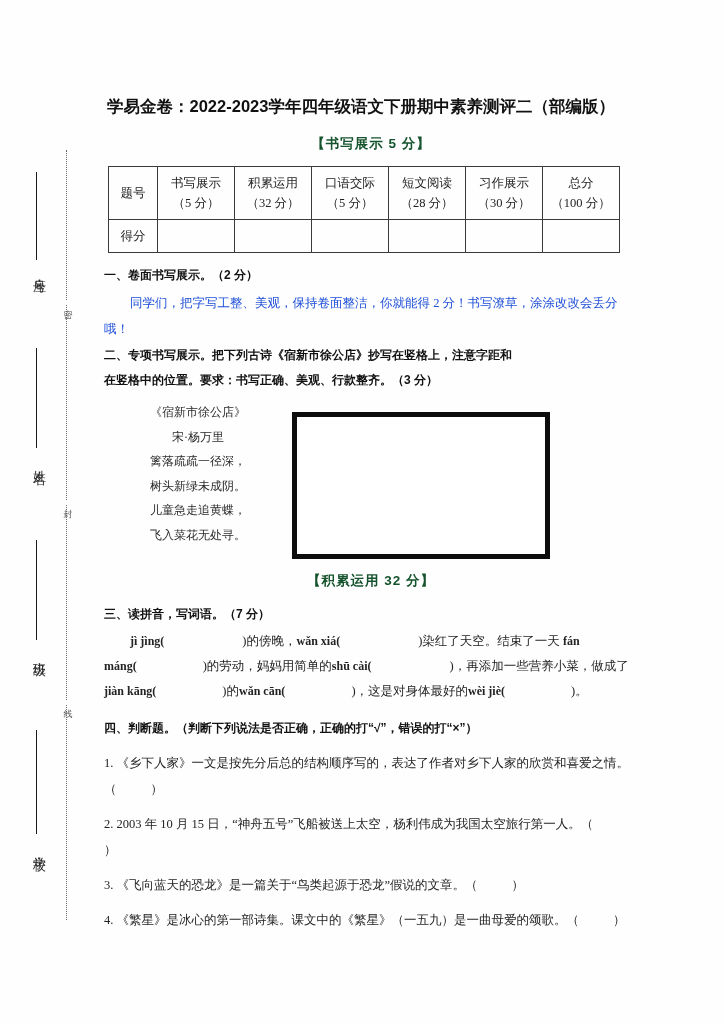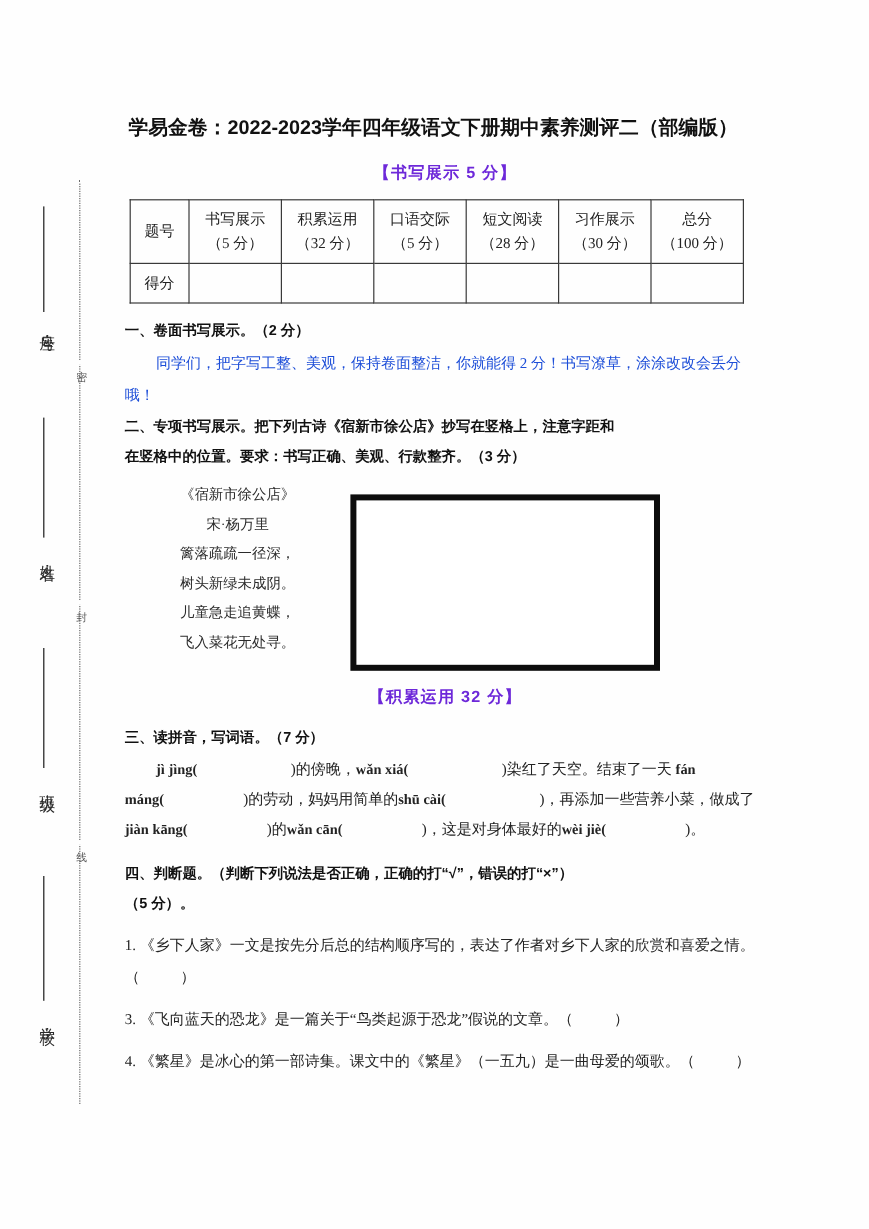--- a/index.html
+++ b/index.html
@@ -93,21 +93,21 @@
     white-space: nowrap;
     color: #111;
   }
 
   .part-head {
     font-family: "Liberation Sans", "DejaVu Sans", sans-serif;
     font-weight: bold;
     font-size: 13.5px;
     text-align: center;
     letter-spacing: 1px;
-    color: #6d28d9;
+    color: #14532d;
   }
   #part1-head { position: absolute; top: 135px; left: 0; width: 534px; }
   #part2-head { position: absolute; top: 572px; left: 0; width: 534px; }
 
   
   table.score-table {
     position: absolute;
     top: 166px;
     left: 4px;
     width: 505px;
@@ -306,22 +306,22 @@
       <div class="q-head">三、读拼音，写词语。（7 分）</div>
       <div class="pin-block">
         <div class="indent2"><span class="py">jì jìng(</span><span class="blank-m"></span><span>)的傍晚，</span><span class="py">wǎn xiá(</span><span class="blank-m"></span><span>)染红了天空。结束了一天</span> <span class="py">fán</span></div>
         <div><span class="py">máng(</span><span class="blank-s"></span><span>)的劳动，妈妈用简单的</span><span class="py">shū cài(</span><span class="blank-m"></span><span>)，再添加一些营养小菜，做成了</span></div>
         <div><span class="py">jiàn kāng(</span><span class="blank-s"></span><span>)的</span><span class="py">wǎn cān(</span><span class="blank-s"></span><span>)，这是对身体最好的</span><span class="py">wèi jiè(</span><span class="blank-s"></span><span>)。</span></div>
       </div>
     </div>
 
     <div id="sec4">
       <div class="q-head">四、判断题。（判断下列说法是否正确，正确的打“√”，错误的打“×”）</div>
-      <div class="q-head">（5 分）。</div>
       <div class="tf-list">
         <div class="tf-item"><span>1.</span> <span>《乡下人家》一文是按先分后总的结构顺序写的，表达了作者对乡下人家的欣赏和喜爱之情。（</span><span class="gap-s"></span><span>）</span></div>
+        <div class="tf-item"><span>2.</span> <span>2003 年 10 月 15 日，“神舟五号”飞船被送上太空，杨利伟成为我国太空旅行第一人。（</span><span class="gap-s"></span><span>）</span></div>
         <div class="tf-item"><span>3.</span> <span>《飞向蓝天的恐龙》是一篇关于“鸟类起源于恐龙”假说的文章。（</span><span class="gap-s"></span><span>）</span></div>
         <div class="tf-item"><span>4.</span> <span>《繁星》是冰心的第一部诗集。课文中的《繁星》（一五九）是一曲母爱的颂歌。（</span><span class="gap-s"></span><span>）</span></div>
       </div>
     </div>
 
   </div>
 </div>
 
 </body></html>

